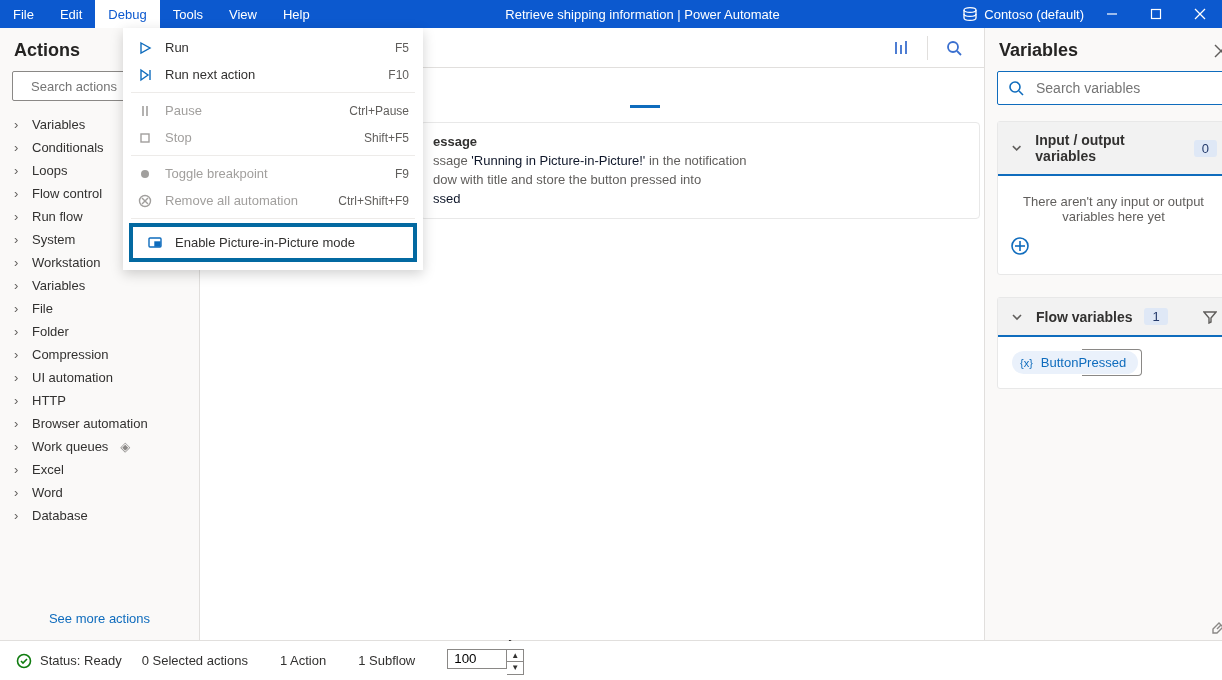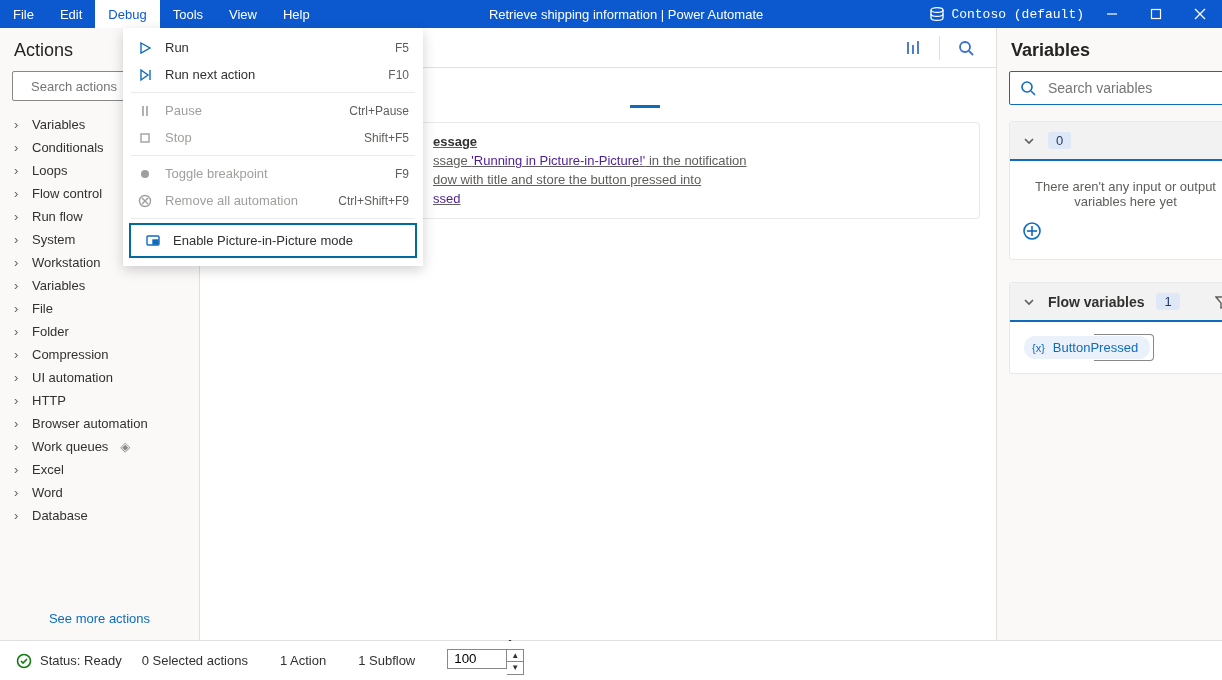--- a/index.html
+++ b/index.html
@@ -37,40 +37,40 @@
   .titlecenter {
     flex: 1;
     text-align: center;
     display: flex; align-items: center; justify-content: center;
   }
   .window-controls { display: flex; align-items: center; height:100%; }
   .window-controls .wc {
     width: 44px; height: 100%;
     display:flex; align-items:center; justify-content:center;
   }
-  .account { display:flex; align-items:center; gap:6px; padding-right:6px;font-family:Liberation Mono, monospace; }
+  .account { display:flex; align-items:center; gap:6px; padding-right:6px; }
   .account svg { width:16px; height:16px; }
 
   
   .content {
     flex:1;
     display:flex;
     min-height:0;
     position: relative;
   }
   
   .actions-panel {
     width: 200px;
     border-right: 1px solid #e1dfdd;
     background: #faf9f8;
     display:flex; flex-direction:column;
     position: relative;
     z-index: 1;
   }
-  .actions-title { font-size:18px; font-weight:400; padding:12px 14px 10px; color:#252423;}
+  .actions-title { font-size:18px; font-weight:700; padding:12px 14px 10px; color:#252423;}
   .search-wrap { padding: 0 12px 8px; }
   .search-box {
     border:1px solid #8a8886;
     background:#fff;
     height:30px;
     display:flex; align-items:center;
     padding:0 8px;
     gap:8px;
     border-radius:2px;
   }
@@ -99,33 +99,32 @@
   .editor-toolbar {
     height:40px;
     display:flex; align-items:center; justify-content:flex-end;
     padding:0 12px;
     border-bottom:1px solid #e1dfdd;
     gap:4px;
   }
   .etool-btn { width:36px; height:36px; display:flex; align-items:center; justify-content:center; }
   .etool-sep { width:1px; height:24px; background:#e1dfdd; margin:0 4px;}
   .flow-card {
-    margin:30px 16px 0 40px;
+    margin:30px 4px 0 40px;
     width: 560px;
     border:1px solid #e8e8e8;
     border-radius:4px;
     padding:10px 12px 10px 12px;
     background:#fff;
     font-size:13px;
     color:#605e5c;
     line-height:1.45;
-    text-decoration:underline;
   }
   .flow-card .card-title { color:#323130; font-weight:600;}
-  .flow-card .link { color:#4c1d95;}
+  .flow-card .link { color:#0f172a;}
 
   
   .debug-menu {
     position:absolute;
     top:0; left:123px;
     width:300px;
     background:#fff;
     box-shadow: 0 4px 12px rgba(0,0,0,0.18);
     padding:6px 0;
     z-index:50;
@@ -138,21 +137,21 @@
     font-size:13px;
     justify-content:space-between;
   }
   .dmi .dmi-icon { width:16px; display:flex; align-items:center; justify-content:center; color:#0f6cbd; }
   .dmi .dmi-label { flex:1; }
   .dmi .dmi-short { color:#605e5c; font-size:12px;}
   .dmi.disabled { color:#a19f9d; }
   .dmi.disabled .dmi-icon { color:#a19f9d;}
   .menu-sep { height:1px; background:#edebe9; margin:4px 8px;}
   .highlight-box {
-    border:2px solid #0369a1;
+    border:4px solid #0369a1;
     margin:2px 6px;
     padding:2px 0;
   }
 
   
   .vars-panel {
     width: 380px;
     border-left:1px solid #e1dfdd;
     background:#faf9f8;
     display:flex; flex-direction:column;
@@ -403,20 +402,21 @@
           <line x1="11" y1="11" x2="15" y2="15"></line>
         </svg>
       <input placeholder="Search variables" style="">
     </div>
 
     <div class="group-box">
       <div class="group-head">
         <svg class="chev2" width="14" height="14" viewBox="0 0 14 14" fill="none" stroke="#605e5c" stroke-width="1.6">
             <polyline points="3,5 7,9 11,5"></polyline>
           </svg>
+        <span>Input / output variables</span>
         <span class="count-badge">0</span>
       </div>
       <div class="group-body">
         <span>There aren't any input or output variables here yet</span>
         <div class="plus-circle">
           <svg width="20" height="20" viewBox="0 0 20 20" fill="none" stroke="#0f6cbd" stroke-width="1.6">
               <circle cx="10" cy="10" r="8"></circle>
               <line x1="10" y1="5" x2="10" y2="15"></line>
               <line x1="5" y1="10" x2="15" y2="10"></line>
             </svg>

